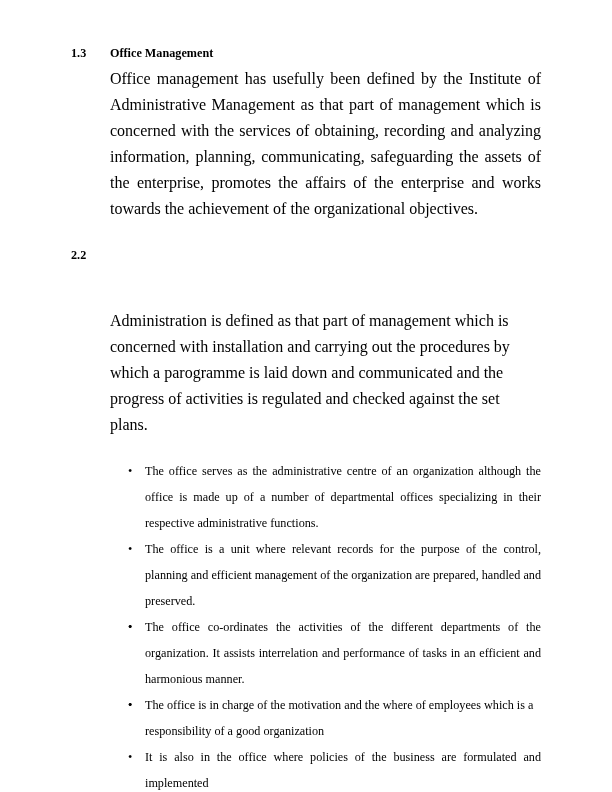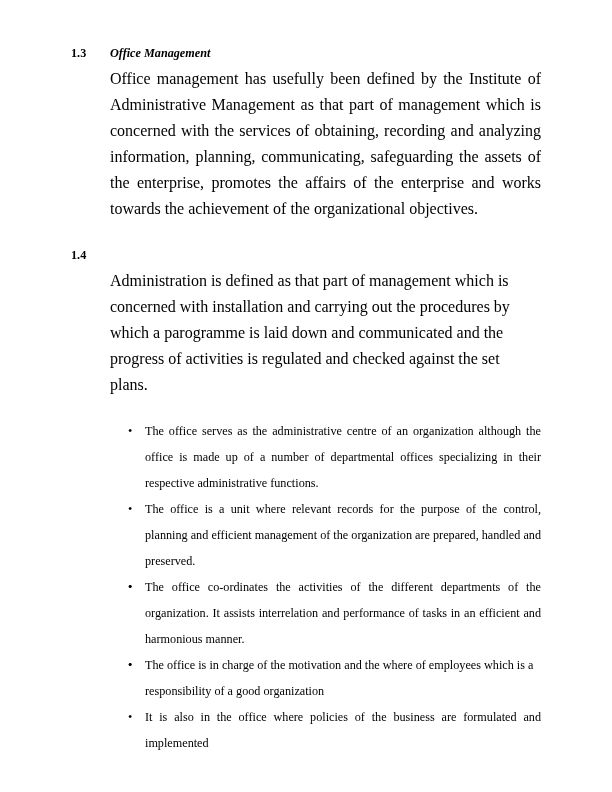--- a/index.html
+++ b/index.html
@@ -40,33 +40,33 @@
     font-size: 12.2px;
     line-height: 26px;
   }
   .sec-num {
     width: 39px;
     flex: 0 0 39px;
     font-weight: bold;
   }
   .sec-title {
     font-weight: bold;
-    font-style: italic;
   }
 
   
   .para {
     margin-left: 39px;
     font-size: 16px;
     line-height: 26px;
     text-align: justify;
     text-justify: inter-word;
   }
   .para.left {
     text-align: left;
+    margin-top: 40px;
   }
 
   
   ul.bullets {
     list-style: none;
     margin: 0;
     padding: 0;
     margin-left: 57px;   
   }
   ul.bullets > li {
@@ -100,21 +100,21 @@
         <span class="sec-num">1.3</span>
         <span class="sec-title">Office Management</span>
       </div>
       <div class="para">Office management has usefully been defined by the Institute of Administrative Management as that part of management which is concerned with the services of obtaining, recording and analyzing information, planning, communicating, safeguarding the assets of the enterprise, promotes the affairs of the enterprise and works towards the achievement of the organizational objectives.</div>
     </div>
 
     <div class="gap-md"></div>
 
     <div class="section">
       <div class="section-head">
-        <span class="sec-num">1.4</span>
+        <span class="sec-num">2.2</span>
       </div>
       <div class="para left">Administration is defined as that part of management which is concerned with installation and carrying out the procedures by which a parogramme is laid down and communicated and the progress of activities is regulated and checked against the set plans.</div>
     </div>
 
     <div class="gap-md"></div>
 
     <div class="section">
       <ul class="bullets">
         <li>
           <span class="bullet-dot">•</span>

